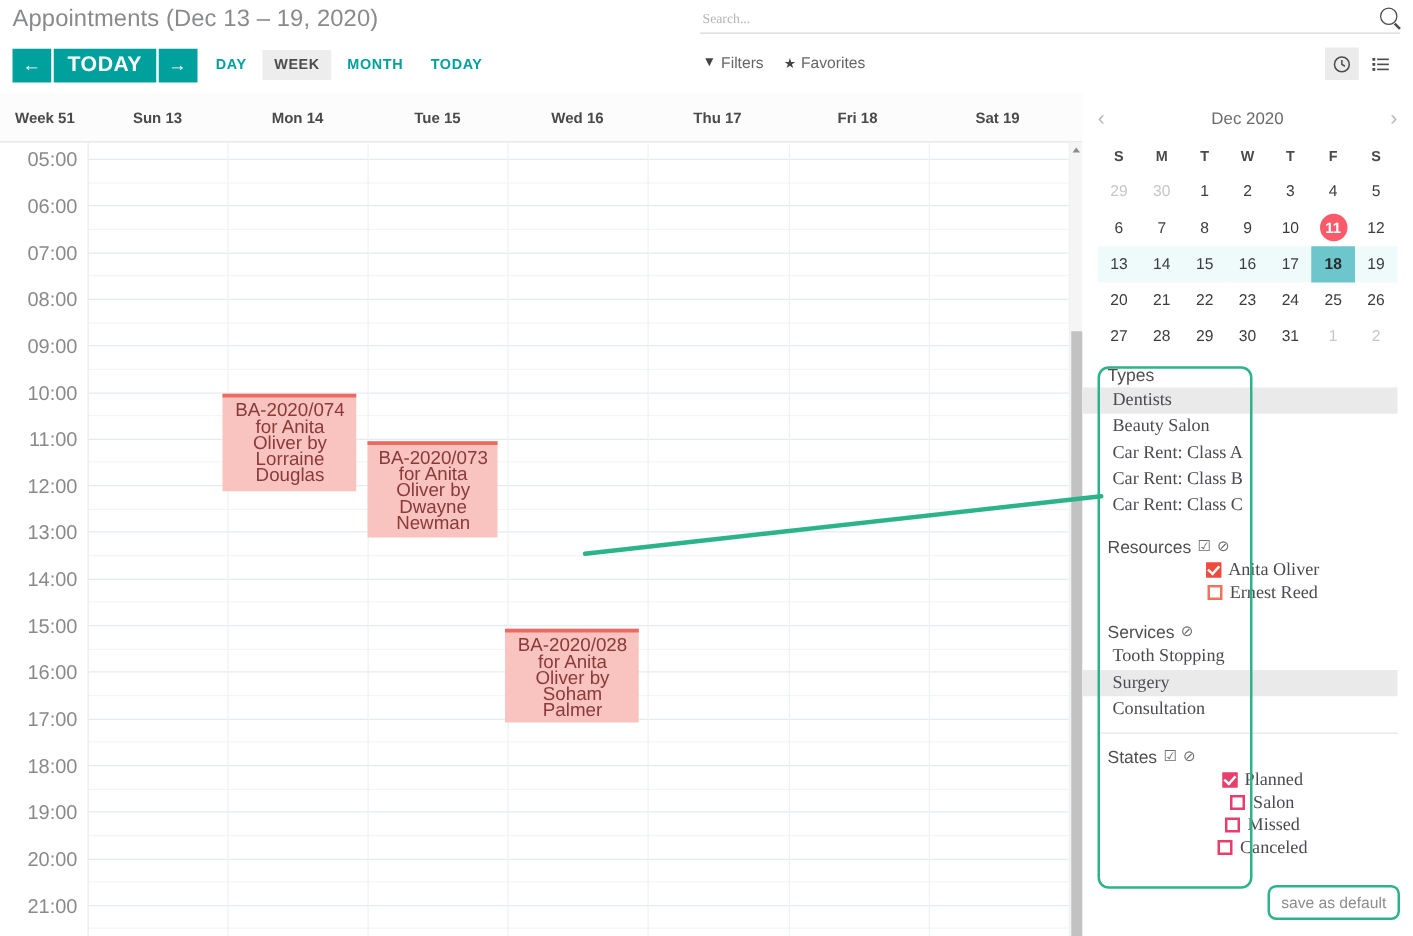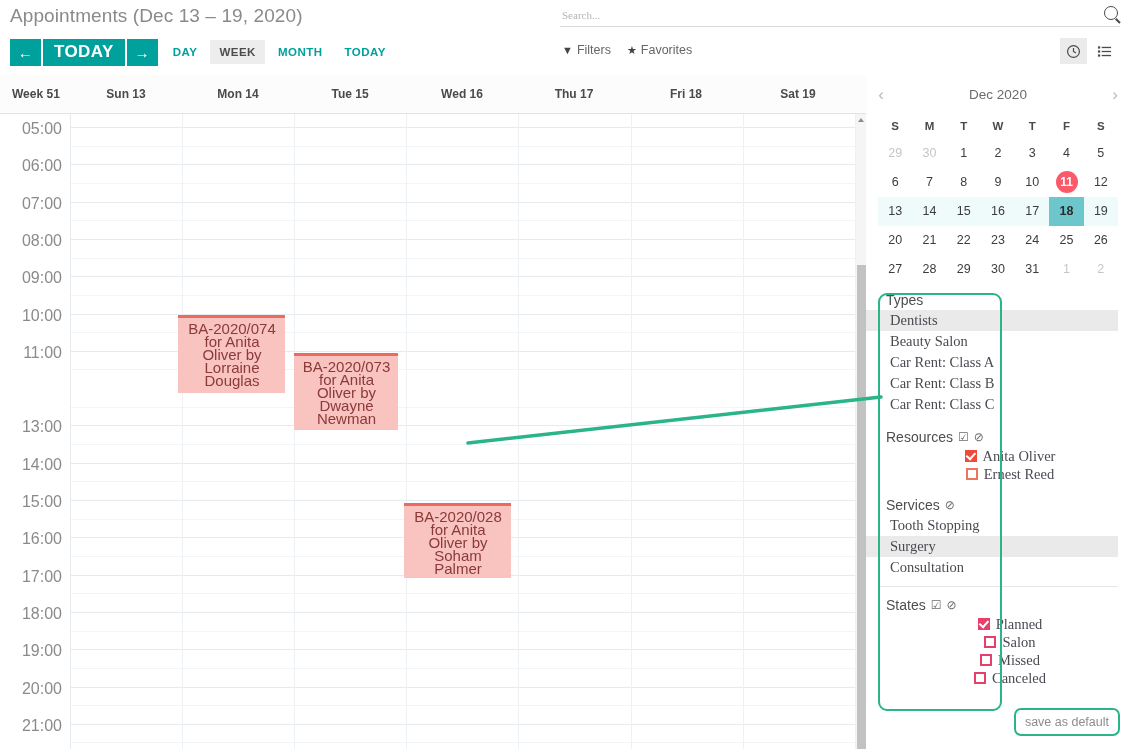--- a/index.html
+++ b/index.html
@@ -261,20 +261,24 @@
           <div class="hour-row" style="top: 199.5px;">
             <div class="lbl">10:00</div>
             <div class="hour-line"></div>
           </div>
           <div class="half-line" style="top: 218.15px;"></div>
           <div class="hour-row" style="top: 236.8px;">
             <div class="lbl">11:00</div>
             <div class="hour-line"></div>
           </div>
           <div class="half-line" style="top: 255.45px;"></div>
+          <div class="hour-row" style="top: 274.1px;">
+            <div class="lbl">12:00</div>
+            <div class="hour-line"></div>
+          </div>
           <div class="half-line" style="top: 292.75px;"></div>
           <div class="hour-row" style="top: 311.4px;">
             <div class="lbl">13:00</div>
             <div class="hour-line"></div>
           </div>
           <div class="half-line" style="top: 330.05px;"></div>
           <div class="hour-row" style="top: 348.7px;">
             <div class="lbl">14:00</div>
             <div class="hour-line"></div>
           </div>

